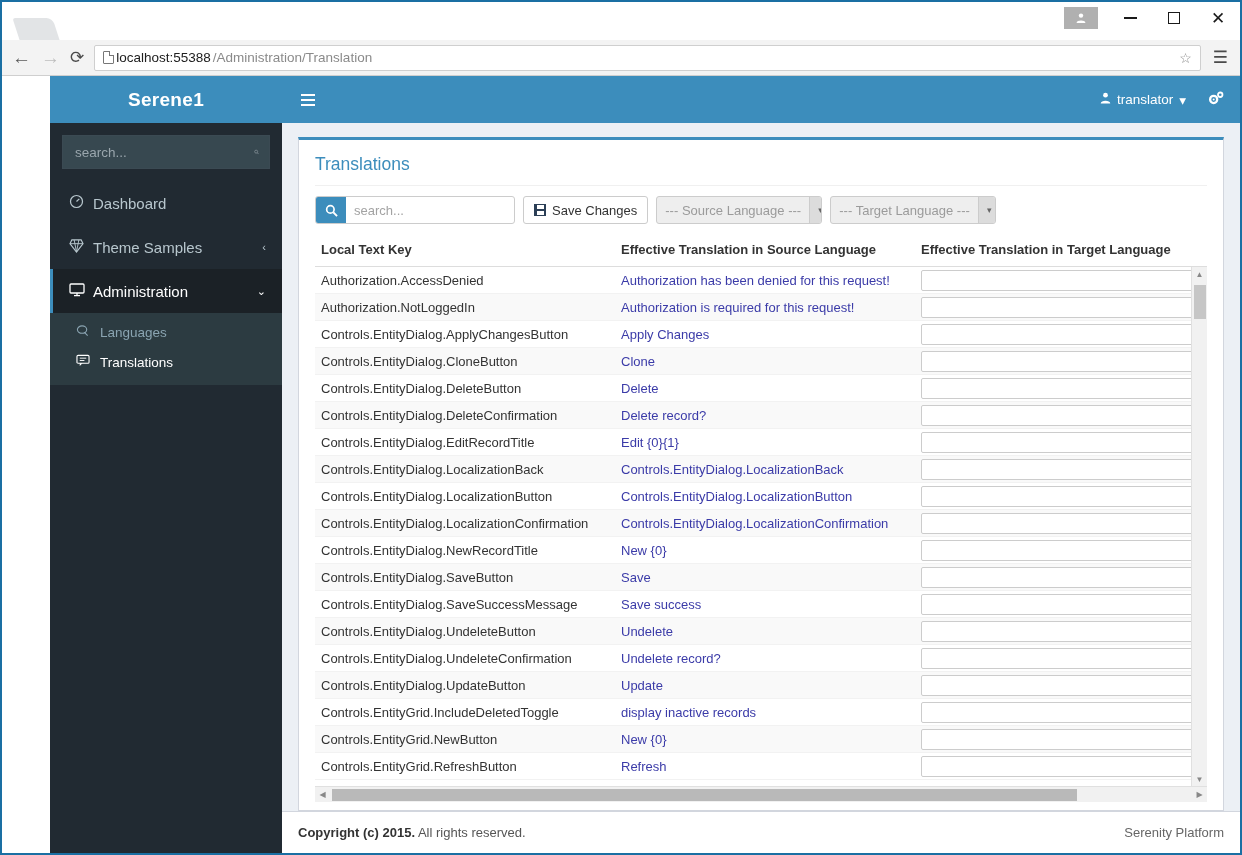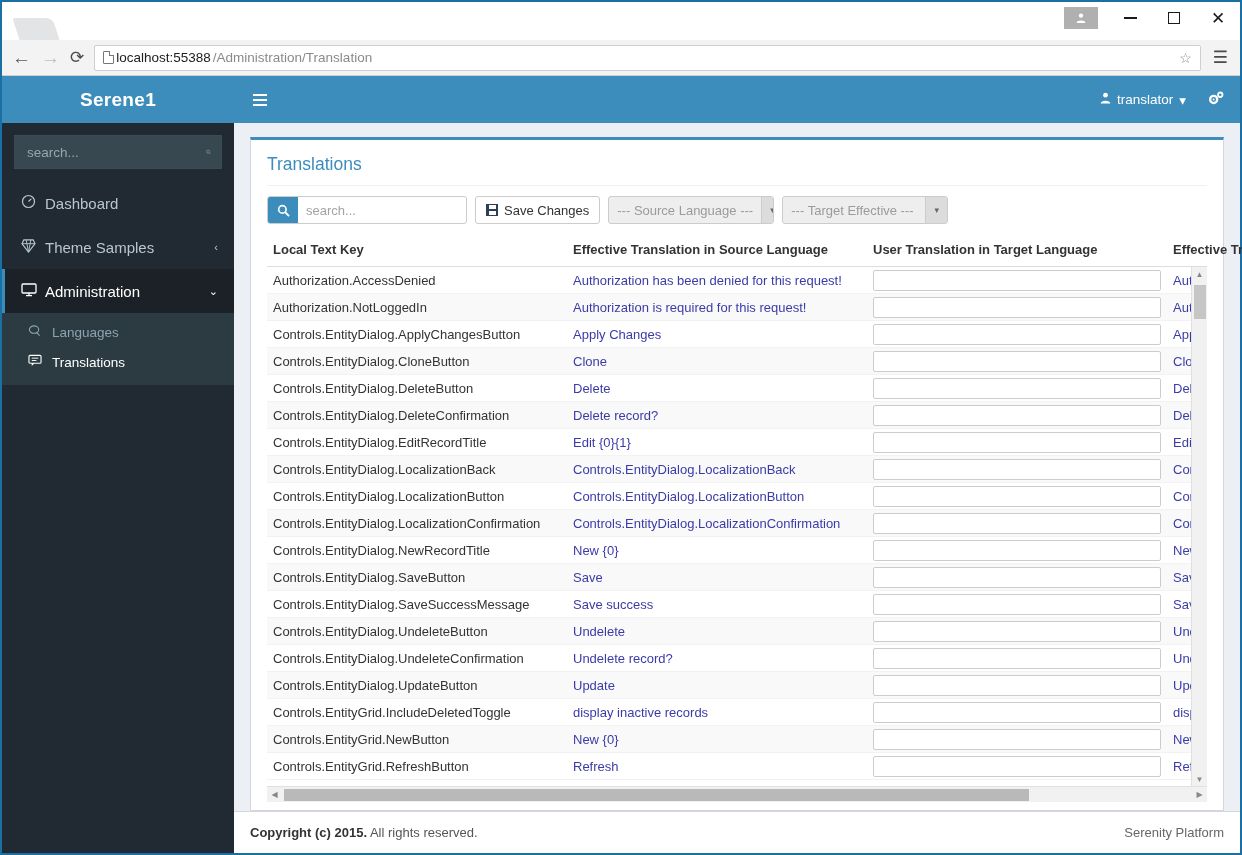--- a/index.html
+++ b/index.html
@@ -109,21 +109,21 @@
     content:""; position:absolute; right:-1px; top:-1px;
     width:4px;height:4px;background:#fff;
     border-left:1.3px solid #777;border-bottom:1.3px solid #777;
   }
   .url-host { color: #202020; }
   .url-path { color: #8a8a8a; }
   .url-star { margin-left:auto; color:#8a8a8a; font-size:14px; cursor:pointer;}
   .menu-btn { font-size: 17px; color: #4a4a4a; cursor: pointer; padding: 0 2px;}
 
   
-  .app { flex: 1 1 auto; display: flex; min-height: 0; }
+  .app { flex: 1 1 auto; display: flex; min-height: 0; margin-left: 48px; }
 
   
   .sidebar {
     width: 232px; flex: 0 0 232px;
     background: #212a32;
     display: flex; flex-direction: column;
   }
   .brand {
     height: 47px; flex:0 0 47px;
     background: #3c8dbc;
@@ -522,30 +522,29 @@
               <span class="floppy"></span>
               <span>Save Changes</span>
             </div>
 
             <div class="select-box">
               <span class="sel-text">--- Source Language ---</span>
               <span class="sel-arrow">▾</span>
             </div>
 
             <div class="select-box">
-              <span class="sel-text">--- Target Effective ---</span>
+              <span class="sel-text">--- Target Language ---</span>
               <span class="sel-arrow">▾</span>
             </div>
           </div>
 
           <div class="grid-wrap">
             <div class="grid-head">
               <div class="gh c1">Local Text Key</div>
               <div class="gh c2">Effective Translation in Source Language</div>
-              <div class="gh c3">User Translation in Target Language</div>
               <div class="gh c4">Effective Translation in Target Language</div>
             </div>
 
             <div class="grid-body">
               <div class="grid-rows" id="rows-host">
                   <div class="grid-row">
                     <div class="cell c1">Authorization.AccessDenied</div>
                     <div class="cell c2 link">Authorization has been denied for this request!</div>
                     <div class="cell c3 inp">
                       <input type="text" style="">

